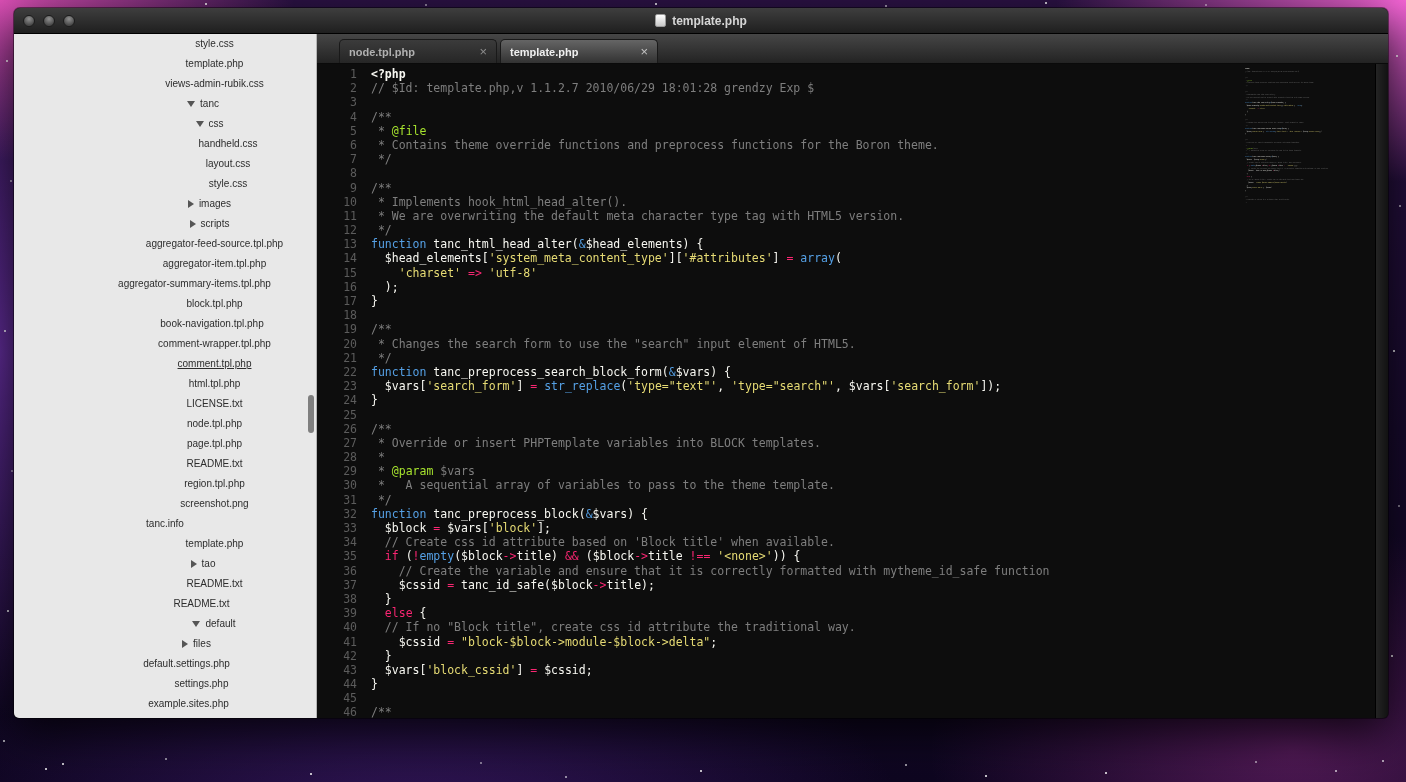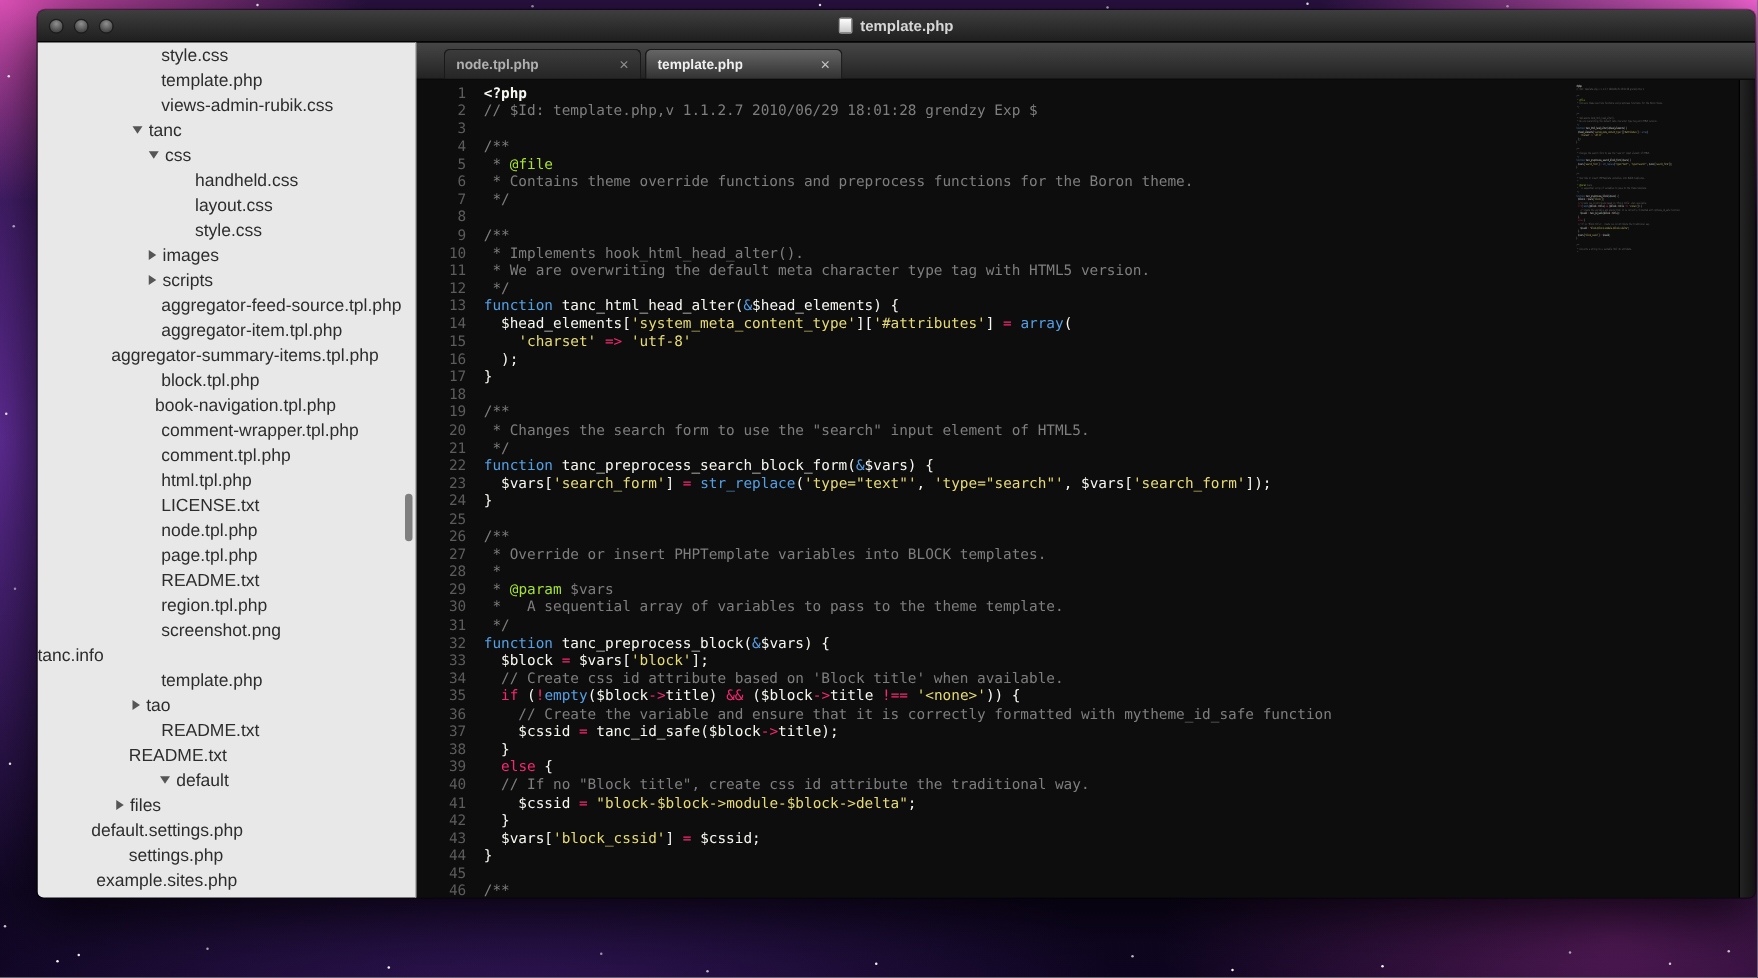--- a/index.html
+++ b/index.html
@@ -23,21 +23,21 @@
       480px 762px rgba(255,255,255,.6), 700px 770px #fff, 905px 764px rgba(255,255,255,.75),
       1105px 772px #fff, 1255px 761px rgba(255,255,255,.65), 1396px 55px #fff,
       1399px 205px rgba(255,255,255,.7), 1393px 350px #fff, 1398px 505px rgba(255,255,255,.6),
       1391px 655px #fff, 1382px 760px rgba(255,255,255,.8), 205px 3px #fff,
       425px 4px rgba(255,255,255,.6), 655px 3px #fff, 885px 5px rgba(255,255,255,.7),
       1045px 2px #fff, 1205px 4px rgba(255,255,255,.6), 62px 763px #fff,
       565px 776px rgba(255,255,255,.7), 985px 775px #fff, 1335px 770px rgba(255,255,255,.8);
   }
 
   .window{
-    position:absolute; left:30px; top:8px; width:1374px; height:710px;
+    position:absolute; left:14px; top:8px; width:1374px; height:710px;
     border-radius:6px 6px 5px 5px; overflow:hidden;
     box-shadow:0 15px 45px rgba(0,0,0,0.75), 0 0 0 1px rgba(0,0,0,0.45);
     background:#0d0d0d;
   }
 
   
   .titlebar{
     height:26px; background:linear-gradient(#3e3e3e, #1f1f1f);
     border-bottom:1px solid #000; display:flex; align-items:center; position:relative;
   }
@@ -57,21 +57,21 @@
   }
   .title{ font-size:12px; font-weight:bold; color:#d6d6d6; }
 
   
   .main{ display:flex; height:699px; }
 
   .sidebar{
     width:303px; background:#e8e8e8; position:relative; overflow:hidden;
     border-right:1px solid #b5b5b5;
   }
-  .trow{ height:20px; line-height:20px; font-size:14px; color:#2d2d2d; white-space:nowrap; display:flex; align-items:center; }
+  .trow{ height:20px; line-height:20px; font-size:10px; color:#2d2d2d; white-space:nowrap; display:flex; align-items:center;justify-content:center; }
   .tlabel{ display:inline-block; }
   .arr{ display:inline-block; width:0; height:0; margin-right:5px; }
   .arr.down{ border-left:4px solid transparent; border-right:4px solid transparent; border-top:6px solid #555; }
   .arr.right{ border-top:4px solid transparent; border-bottom:4px solid transparent; border-left:6px solid #555; }
   .sb-scroll{
     position:absolute; right:2px; top:361px; width:6px; height:38px;
     background:rgba(0,0,0,0.45); border-radius:3px;
   }
 
   .editor-col{ flex:1; display:flex; flex-direction:column; background:#0d0d0d; }
@@ -196,21 +196,21 @@
             </div>
             <div class="trow" style="padding-left: 99px;">
               <span class="tlabel">block.tpl.php</span>
             </div>
             <div class="trow" style="padding-left: 94px;">
               <span class="tlabel">book-navigation.tpl.php</span>
             </div>
             <div class="trow" style="padding-left: 99px;">
               <span class="tlabel">comment-wrapper.tpl.php</span>
             </div>
-            <div class="trow" style="padding-left: 99px;">
+            <div class="trow" style="padding-left: 99px; text-decoration: underline;">
               <span class="tlabel">comment.tpl.php</span>
             </div>
             <div class="trow" style="padding-left: 99px;">
               <span class="tlabel">html.tpl.php</span>
             </div>
             <div class="trow" style="padding-left: 99px;">
               <span class="tlabel">LICENSE.txt</span>
             </div>
             <div class="trow" style="padding-left: 99px;">
               <span class="tlabel">node.tpl.php</span>

